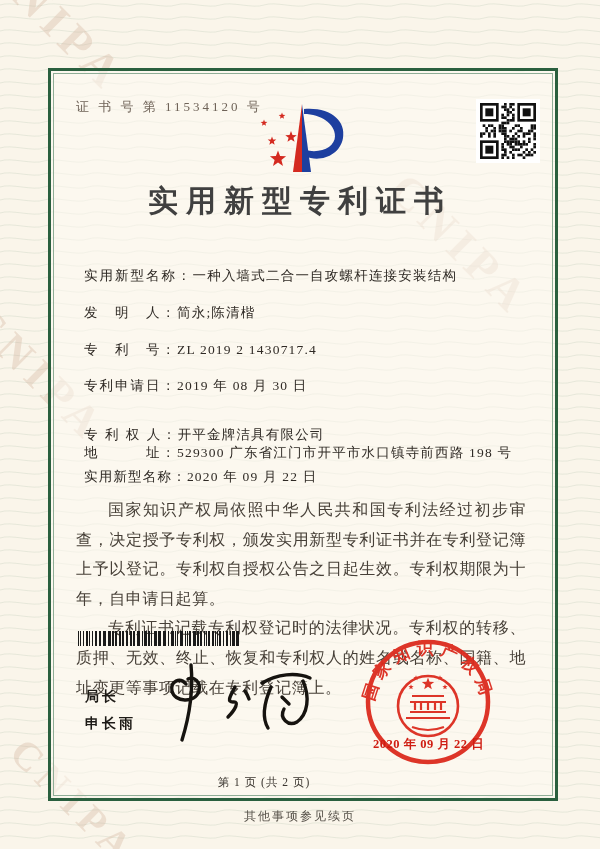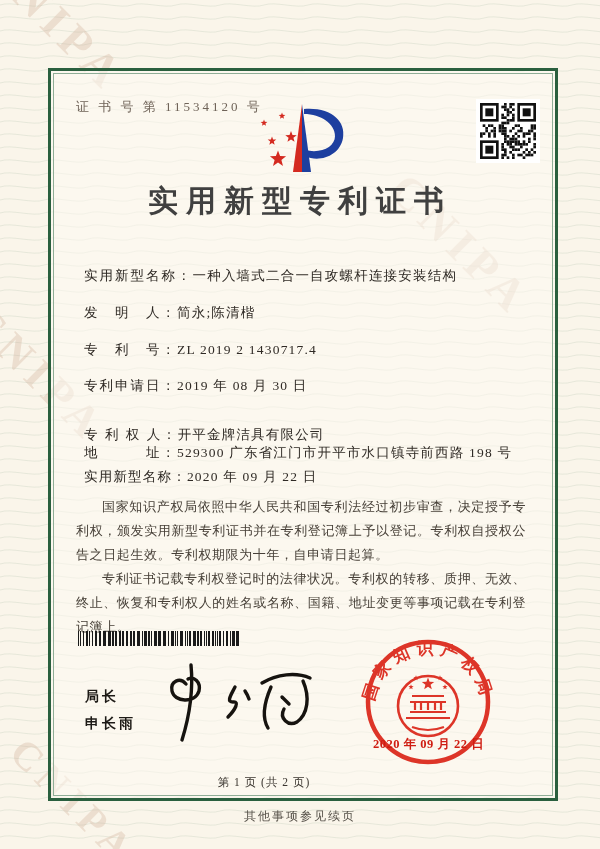--- a/index.html
+++ b/index.html
@@ -34,21 +34,21 @@
   }
   .field{
     position:absolute;left:84px;width:440px;z-index:3;font-size:13.5px;color:#2f2a25;
     letter-spacing:1.2px;white-space:nowrap;margin-top:16px;
   }
   .field .lbl{letter-spacing:2px;}
   .grant-row{position:absolute;left:84px;top:468px;width:440px;z-index:3;font-size:13.5px;color:#2f2a25;letter-spacing:1.2px;display:flex;}
   .grant-row .half2{position:absolute;left:224px;}
   .paras{
     position:absolute;left:76px;top:495px;width:450px;z-index:3;
-    font-size:13px;line-height:1.85;color:#474038;text-align:justify;letter-spacing:0.6px;
+    font-size:16px;line-height:1.85;color:#474038;text-align:justify;letter-spacing:0.6px;
   }
   .paras p{margin:0;text-indent:2em;}
   #barcode{position:absolute;left:78px;top:631px;z-index:3;}
   .director{position:absolute;left:85px;top:684px;z-index:3;font-family:Liberation Serif, serif;color:#1d1a16;}
   .director .row{font-size:14px;font-weight:700;letter-spacing:3px;line-height:1.9;}
   .sig{position:absolute;left:150px;top:656px;z-index:4;}
   .seal{position:absolute;left:360px;top:634px;z-index:4;opacity:0.95;}
   .seal-date{
     position:absolute;left:373px;top:736px;z-index:5;font-size:12.5px;font-weight:700;
     color:#cf1d12;letter-spacing:0.5px;white-space:nowrap;

